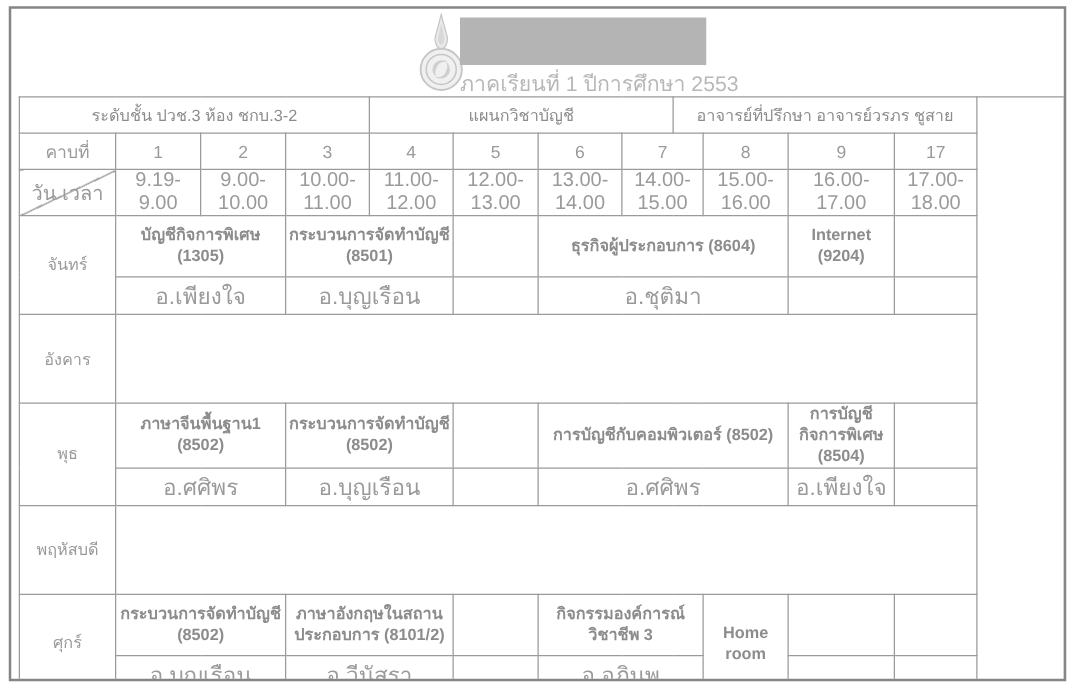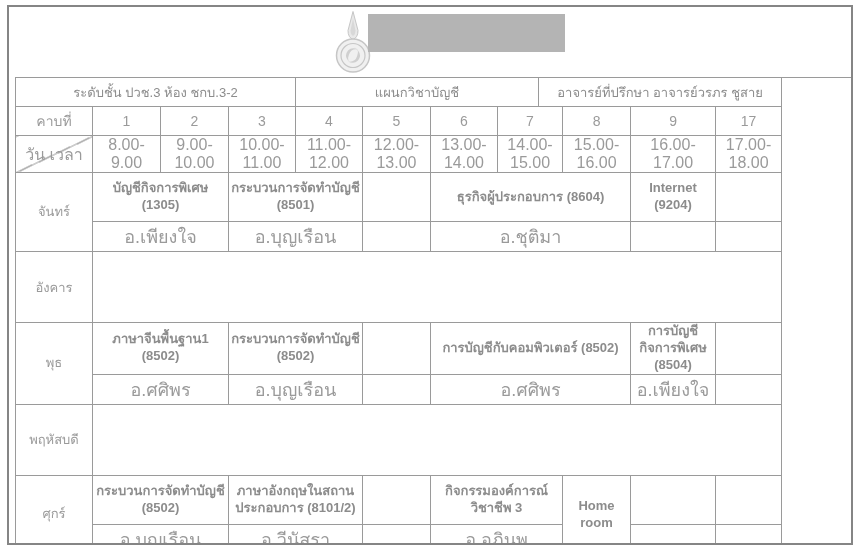--- a/index.html
+++ b/index.html
@@ -37,20 +37,21 @@
   <div class="hdr">
     <svg class="logo" viewBox="0 0 44 64">
       <path d="M22 1 L27 20 Q27 27 22 29 Q17 27 17 20 Z" fill="#e9e9e9" stroke="#c6c6c6" stroke-width="1"></path>
       <path d="M22 8 L24.5 20 Q24.5 24 22 25.5 Q19.5 24 19.5 20 Z" fill="#d8d8d8"></path>
       <circle cx="22" cy="45" r="16.5" fill="#f0f0f0" stroke="#c6c6c6" stroke-width="1.5"></circle>
       <circle cx="22" cy="45" r="12" fill="none" stroke="#c6c6c6" stroke-width="1.2"></circle>
       <path d="M22 36 q7 3 4 10 q-2 6 -9 5 q6 3 10 -1 q4 -5 0 -10 q-2 -3 -5 -4 Z" fill="#cfcfcf"></path>
       <path d="M22 54 q-7 -3 -4 -10 q2 -6 9 -5 q-6 -3 -10 1 q-4 5 0 10 q2 3 5 4 Z" fill="#cfcfcf"></path>
     </svg>
     <div class="redacted"></div>
+    <div class="semester">ภาคเรียนที่ 1  ปีการศึกษา 2553</div>
   </div>
 
   <table>
     <colgroup>
       <col style="width:77px">
         <col style="width:68px">
         <col style="width:68px">
         <col style="width:67px">
       <col style="width:67px">
         <col style="width:68px">
@@ -77,21 +78,21 @@
         <td>4</td>
         <td>5</td>
         <td>6</td>
         <td colspan="2">7</td>
         <td>8</td>
         <td>9</td>
         <td>17</td>
       </tr>
       <tr class="r-time">
         <td class="diag">วัน เวลา</td>
-        <td>8.00-9.00</td>
+        <td>9.19-9.00</td>
         <td>9.00-10.00</td>
         <td>10.00-11.00</td>
         <td>11.00-12.00</td>
         <td>12.00-13.00</td>
         <td>13.00-14.00</td>
         <td colspan="2">14.00-15.00</td>
         <td>15.00-16.00</td>
         <td>16.00-17.00</td>
         <td>17.00-18.00</td>
       </tr>

